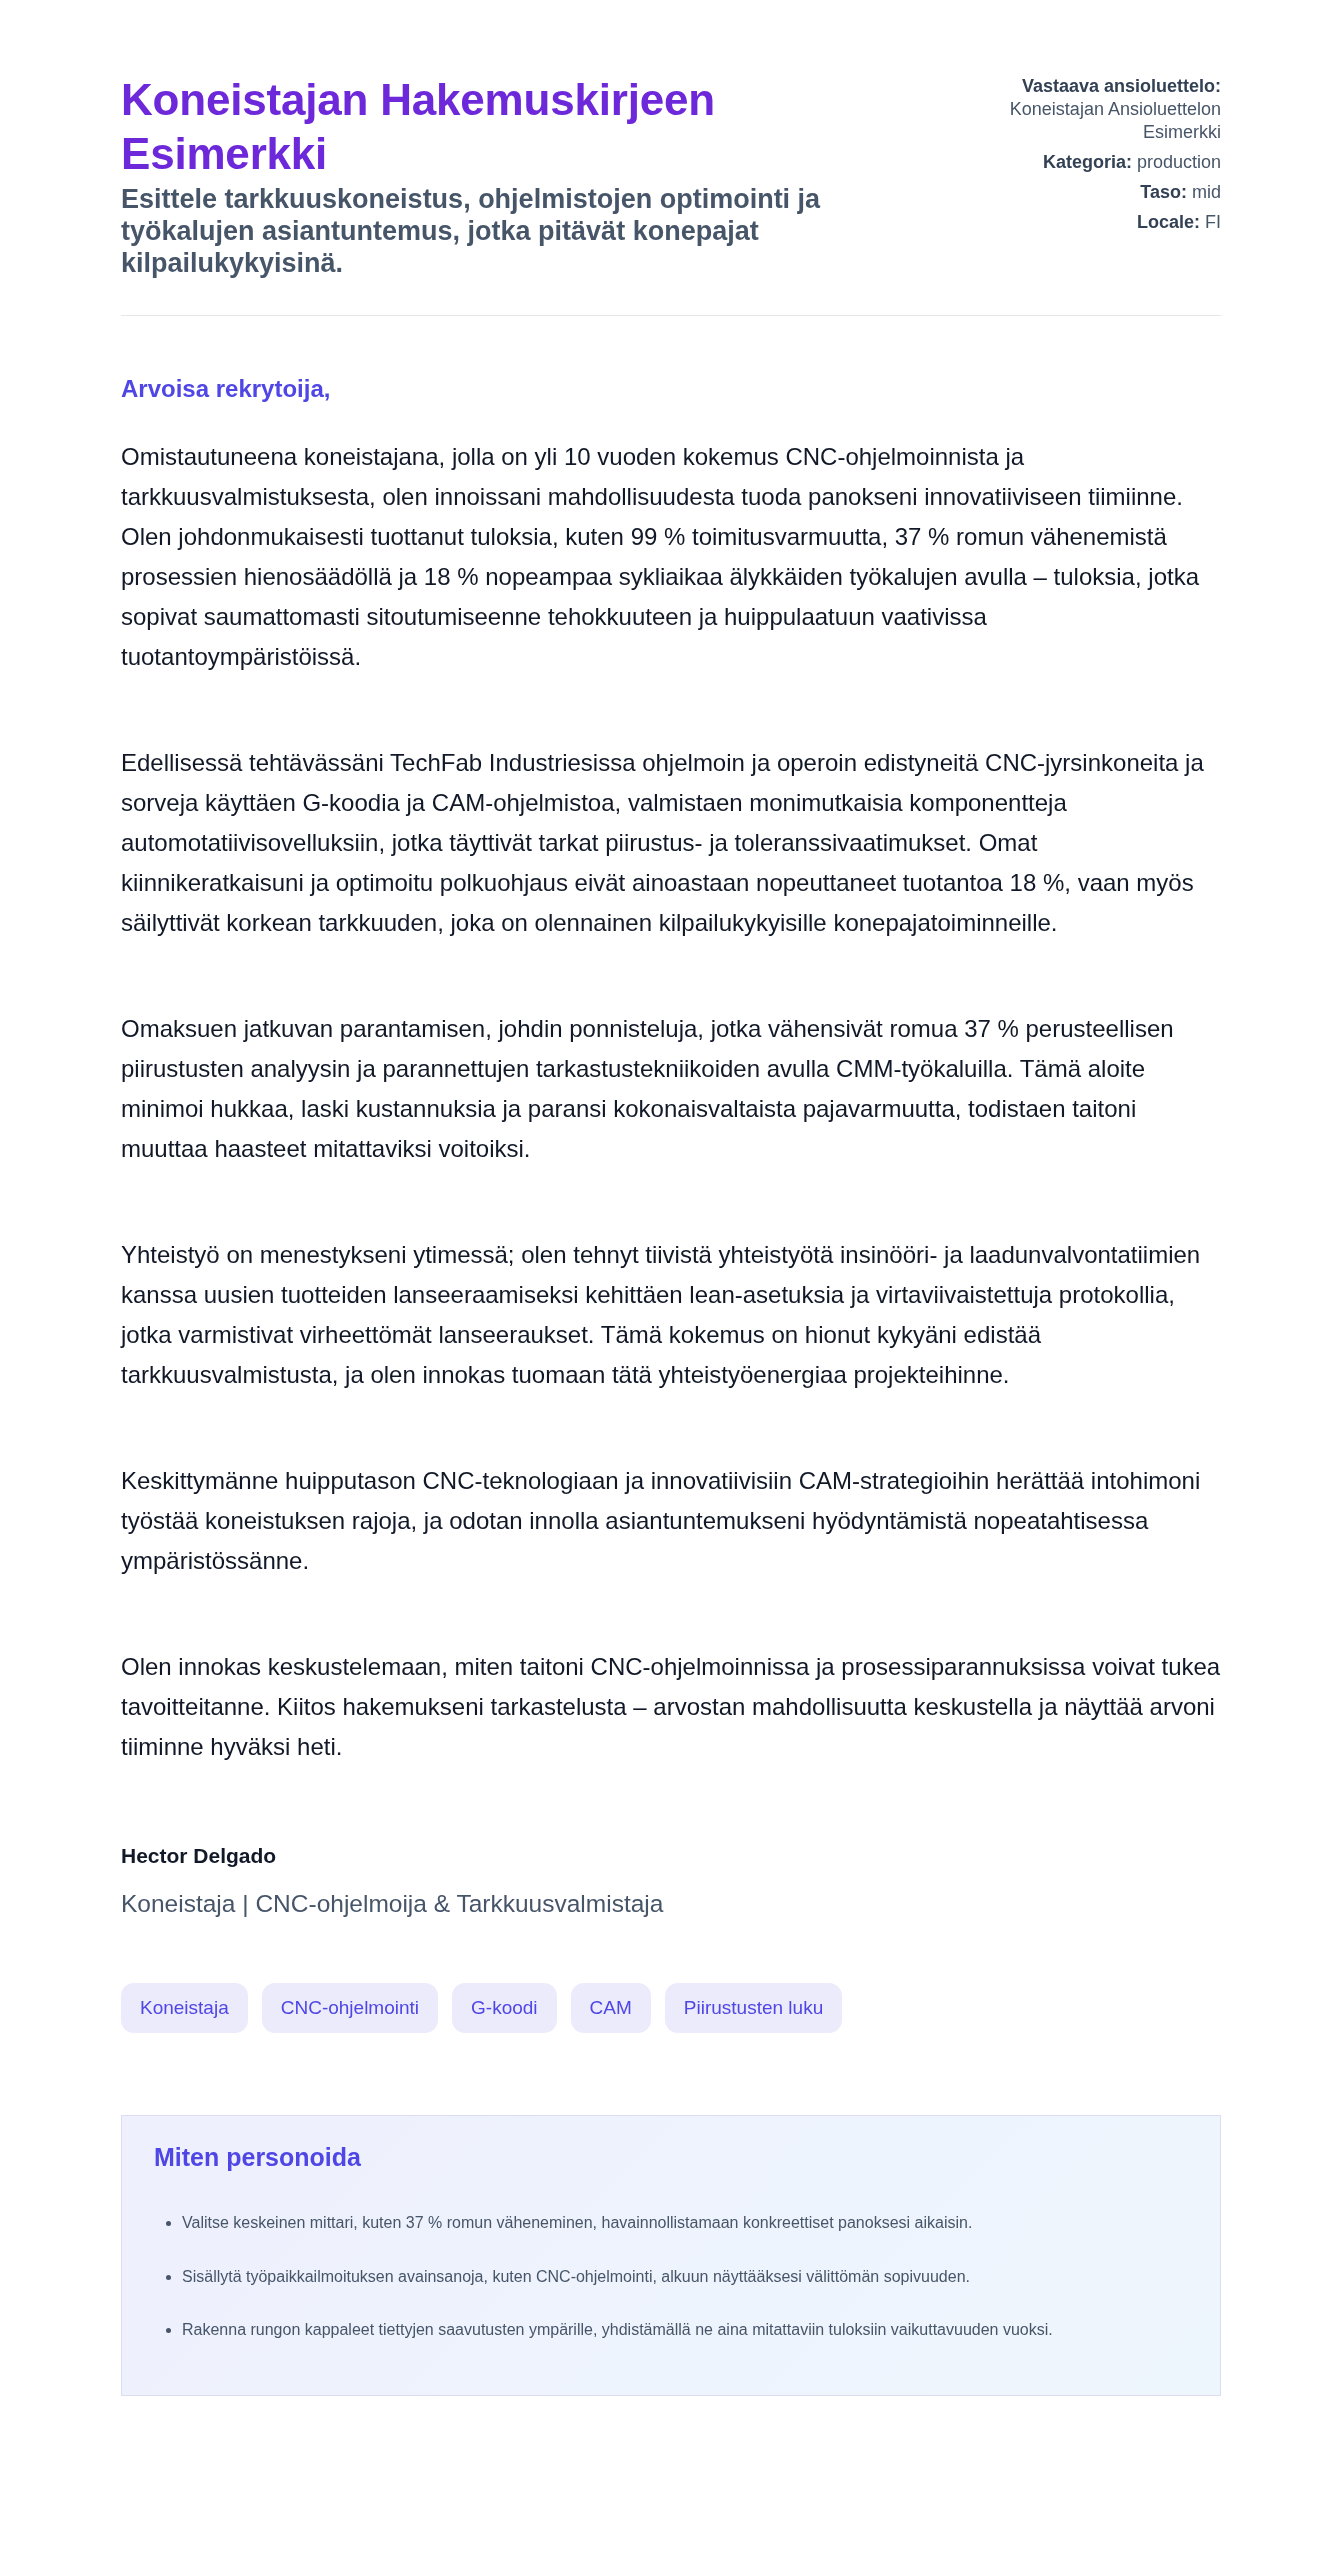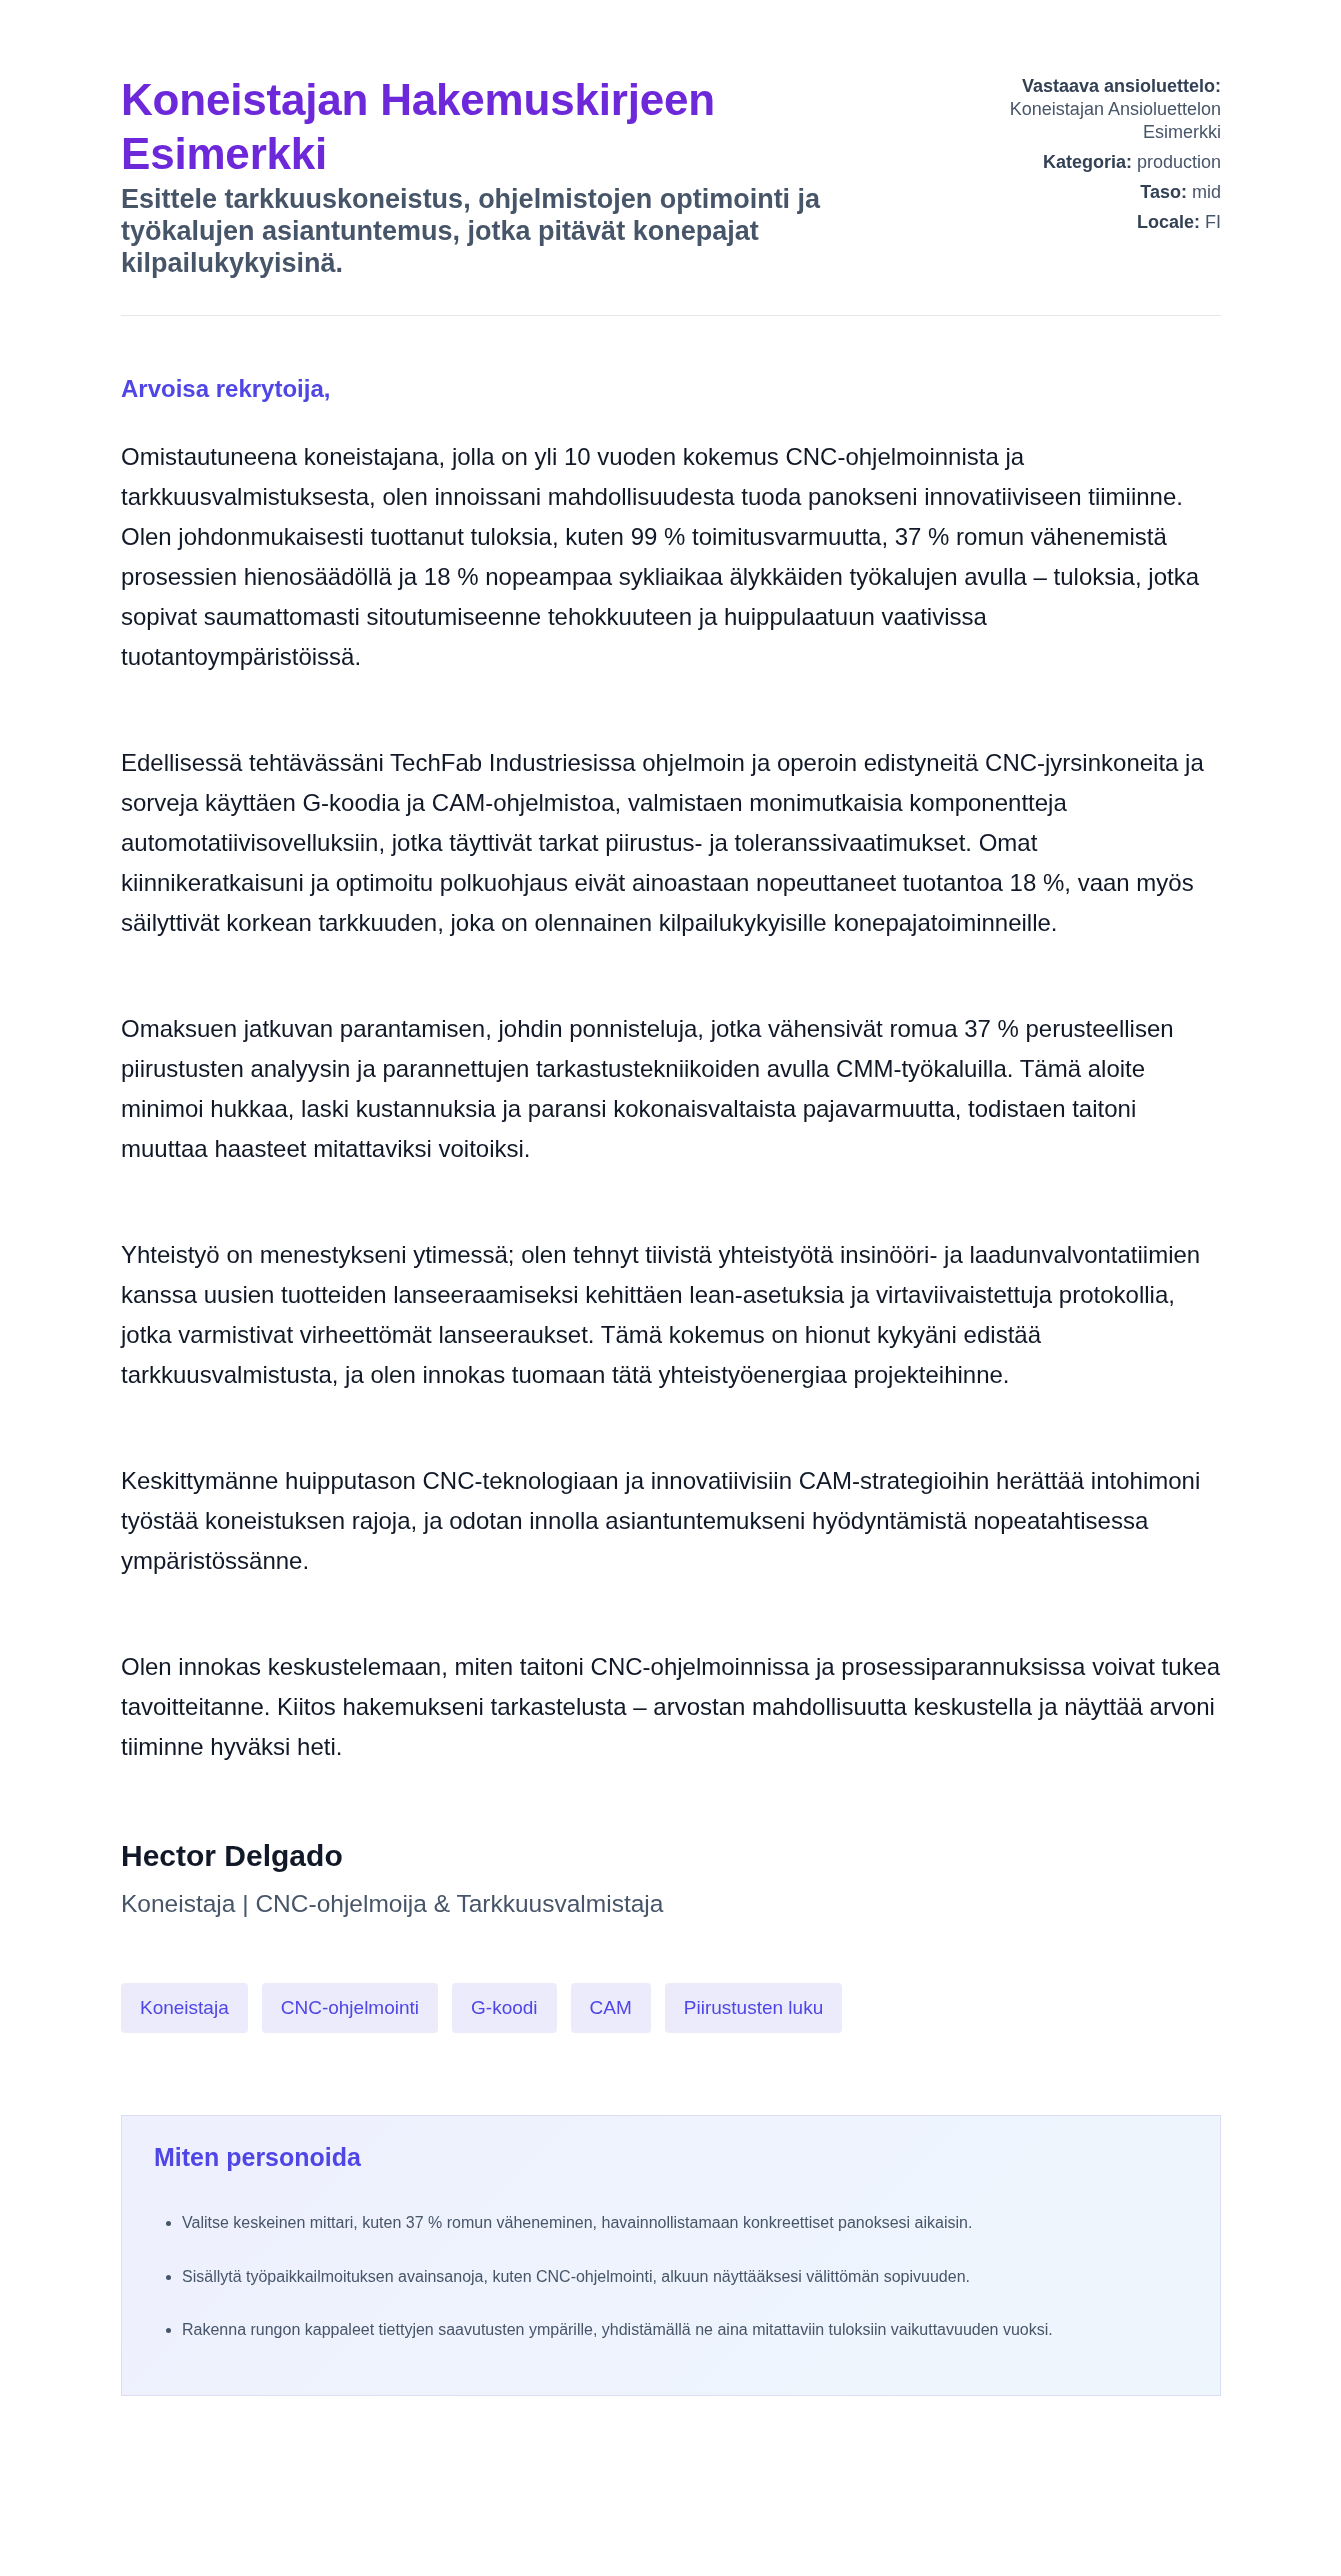--- a/index.html
+++ b/index.html
@@ -78,21 +78,21 @@
       line-height: 40px;
       color: #111827;
     }
     .para + .para {
       margin-top: 66px;
     }
     .signature {
       margin-top: 73px;
     }
     .sig-name {
-      font-size: 30px;
+      font-size: 21px;
       line-height: 32px;
       font-weight: 700;
       color: #111827;
     }
     .sig-title {
       margin-top: 16px;
       font-size: 24.5px;
       line-height: 32px;
       color: #475569;
     }
@@ -101,21 +101,21 @@
       gap: 14px;
       margin-top: 63px;
     }
     .tag {
       background: #eef2ff;
       background: #ecebfc;
       color: #4f46e5;
       font-size: 19px;
       line-height: 24px;
       padding: 13.4px 19px;
-      border-radius: 4px;
+      border-radius: 13px;
     }
     
     .tips {
       margin-top: 82px;
       border: 1.6px solid #dcdcf3;
       background: linear-gradient(135deg, #eef0fd 0%, #eef4fd 60%, #eef6fd 100%);
       padding: 24px 32px 33px 32px;
     }
     .tips-title {
       margin: 0;

